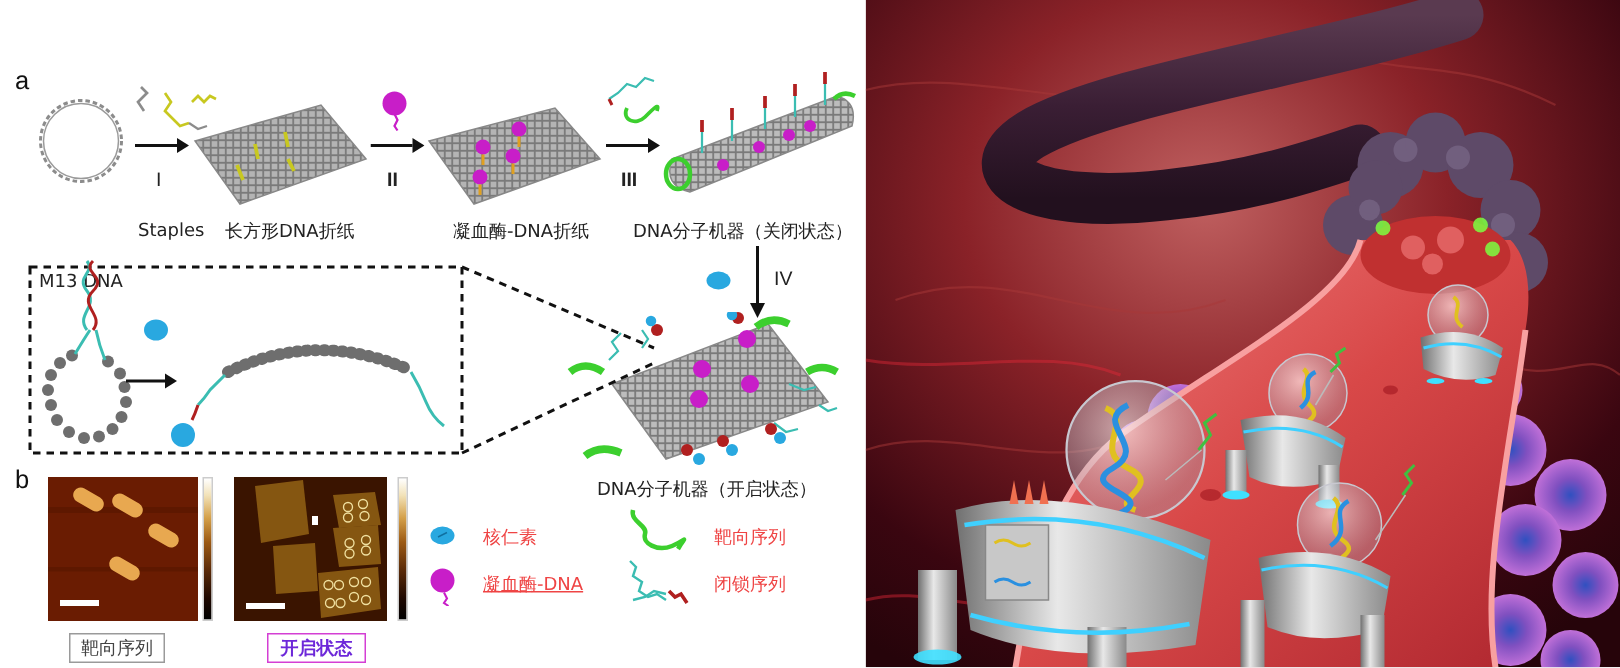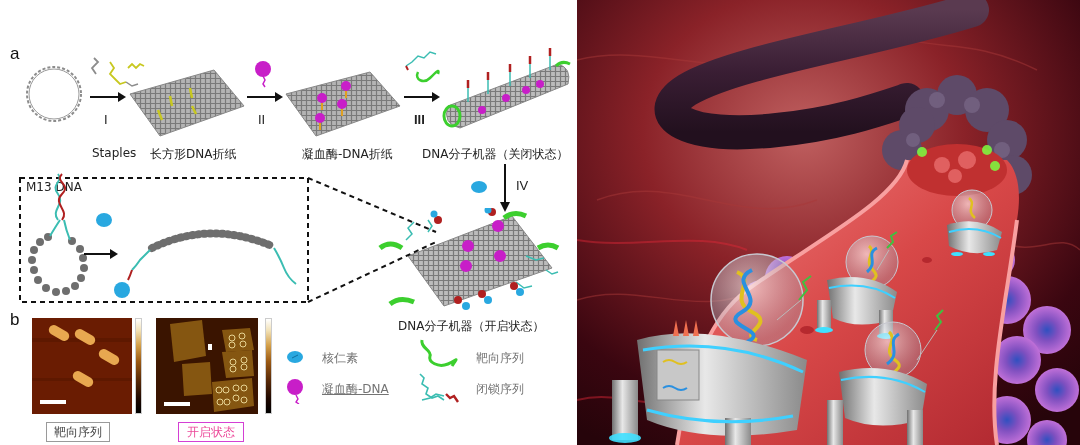--- a/index.html
+++ b/index.html
@@ -2,24 +2,24 @@
 <html><head>
 <meta charset="utf-8">
 <style>
   * { box-sizing: border-box; margin: 0; padding: 0; }
   html, body { width: 1080px; height: 445px; background: #ffffff; overflow: hidden; }
   body { position: relative; font-family: "DejaVu Sans", "Liberation Sans", sans-serif; color: #222; }
   .abs { position: absolute; }
   .panel-letter { font-size: 17px; color: #111; font-family: "Liberation Sans", sans-serif; }
   .caption { font-size: 12px; color: #222; white-space: nowrap; }
   .roman { font-size: 13px; color: #222; font-family: "Liberation Sans", sans-serif; }
-  .legend-text { font-size: 12px; color: #737373; white-space: nowrap; }
+  .legend-text { font-size: 12px; color: #ef4444; white-space: nowrap; }
   .state-box { font-size: 12px; text-align: center; line-height: 18px; border: 1px solid; background: #fff; }
   .closed-box { border-color: #9a9a9a; color: #444; }
-  .open-box { border-color: #d43fd4; color: #ec4899; }
+  .open-box { border-color: #d43fd4; color: #6d28d9; font-weight: bold; }
   .afm { overflow: hidden; }
   .colorbar { background: linear-gradient(to bottom, #ffffff 0%, #f2e2b8 12%, #d4a04a 28%, #9c5a14 45%, #5a2a08 65%, #1e0800 85%, #000 100%); border: 1px solid #ccc; }
   .illustration { overflow: hidden; }
   svg { display: block; }
 </style>
 </head>
 <body>
 
 <div class="abs panel-letter" style="left:10px;top:44px;">a</div>
 
@@ -72,21 +72,21 @@
       <polyline points="11,16 13,20 11,24 13,27" fill="none" stroke="#c81ec8" stroke-width="1.5"></polyline>
     </svg>
 </div>
 
 <div class="abs" style="left:247px;top:92px;width:36px;height:10px;">
   <svg width="36" height="10">
       <line x1="0" y1="5" x2="28" y2="5" stroke="#111" stroke-width="2"></line>
       <polygon points="28,0 36,5 28,10" fill="#111"></polygon>
     </svg>
 </div>
-<div class="abs roman" style="left:258px;top:112px;">II</div>
+<div class="abs roman" style="left:258px;top:112px;font-weight:bold;">II</div>
 
 <div class="abs" style="left:284px;top:68px;width:118px;height:70px;">
   <svg width="118" height="70" viewBox="0 0 118 70">
     <defs>
       <pattern id="grid2" width="5" height="5" patternUnits="userSpaceOnUse">
         <rect width="5" height="5" fill="#b4b4b4"></rect>
         <path d="M0 2.5 H5 M2.5 0 V5" stroke="#7a7a7a" stroke-width="1.2"></path>
       </pattern>
     </defs>
     <polygon points="2,26 86,4 116,38 32,68" fill="url(#grid2)" stroke="#888" stroke-width="1"></polygon>

